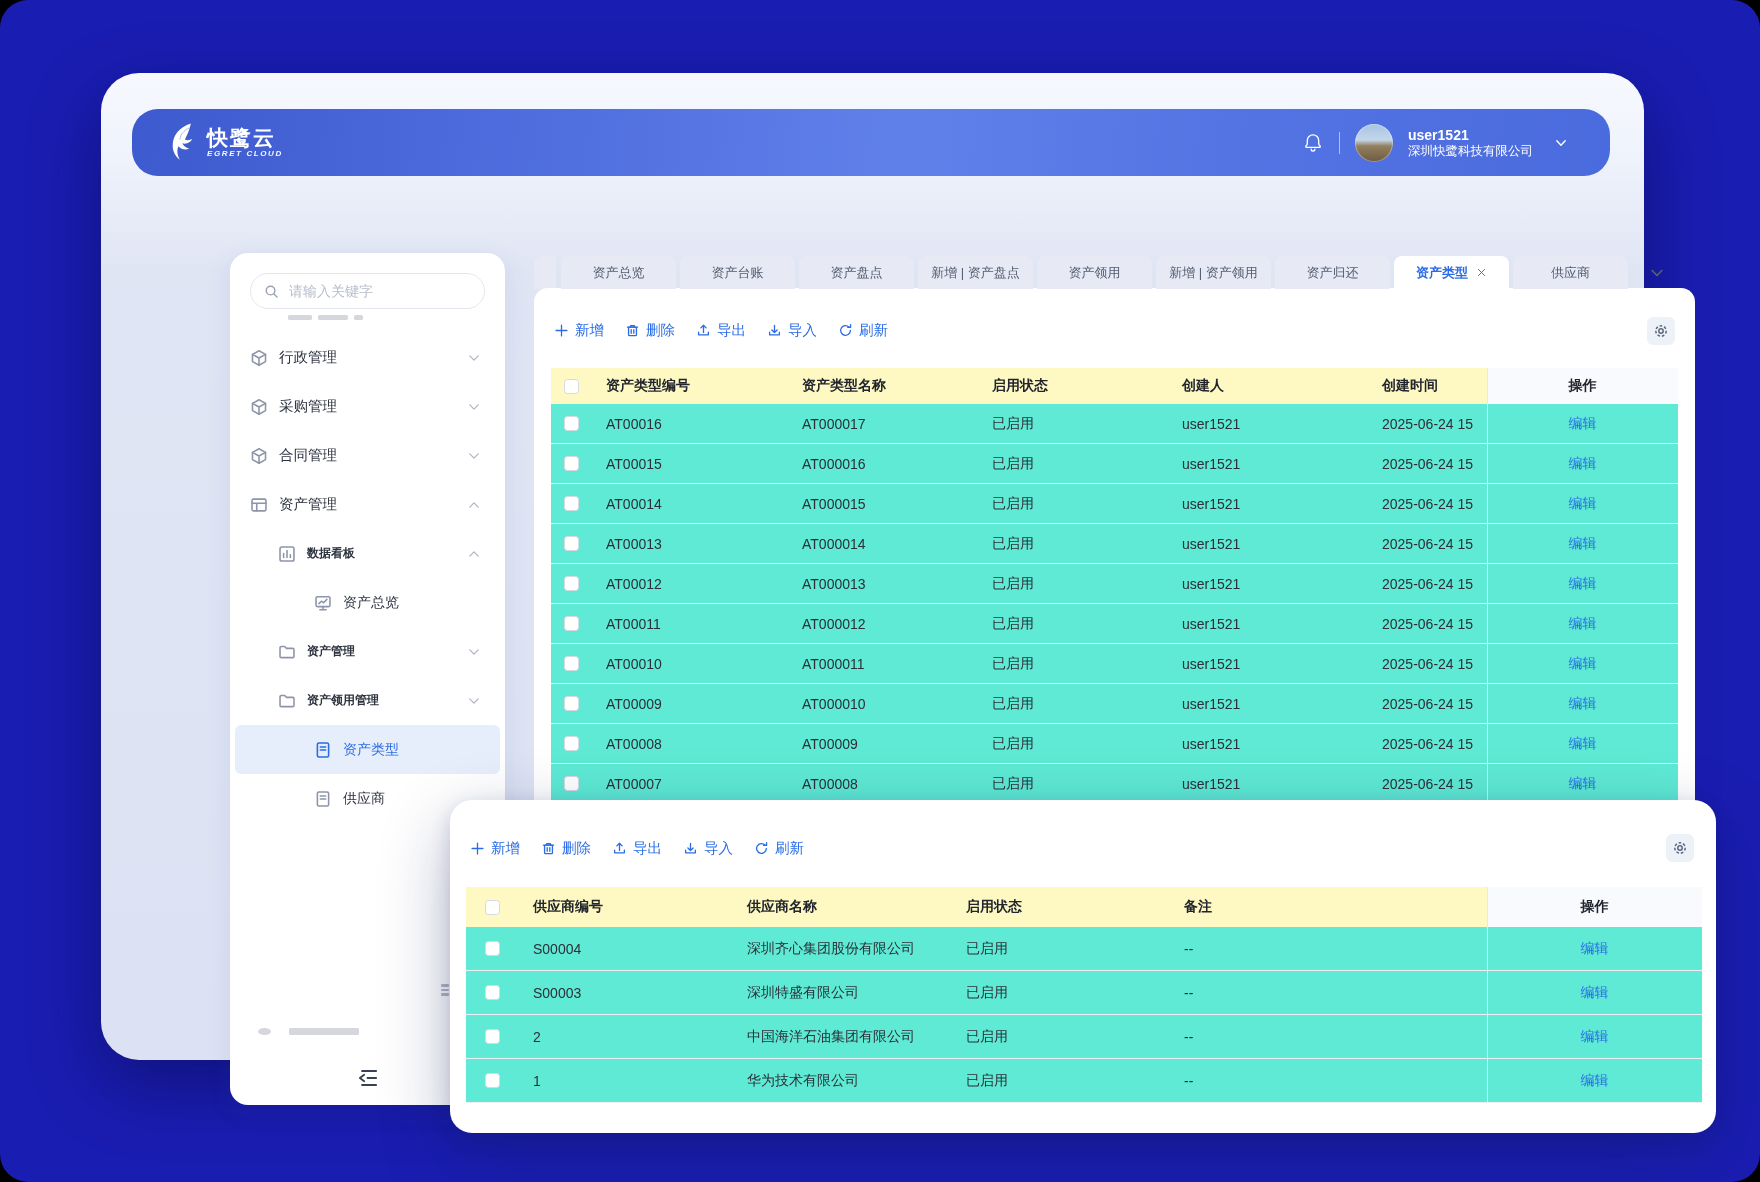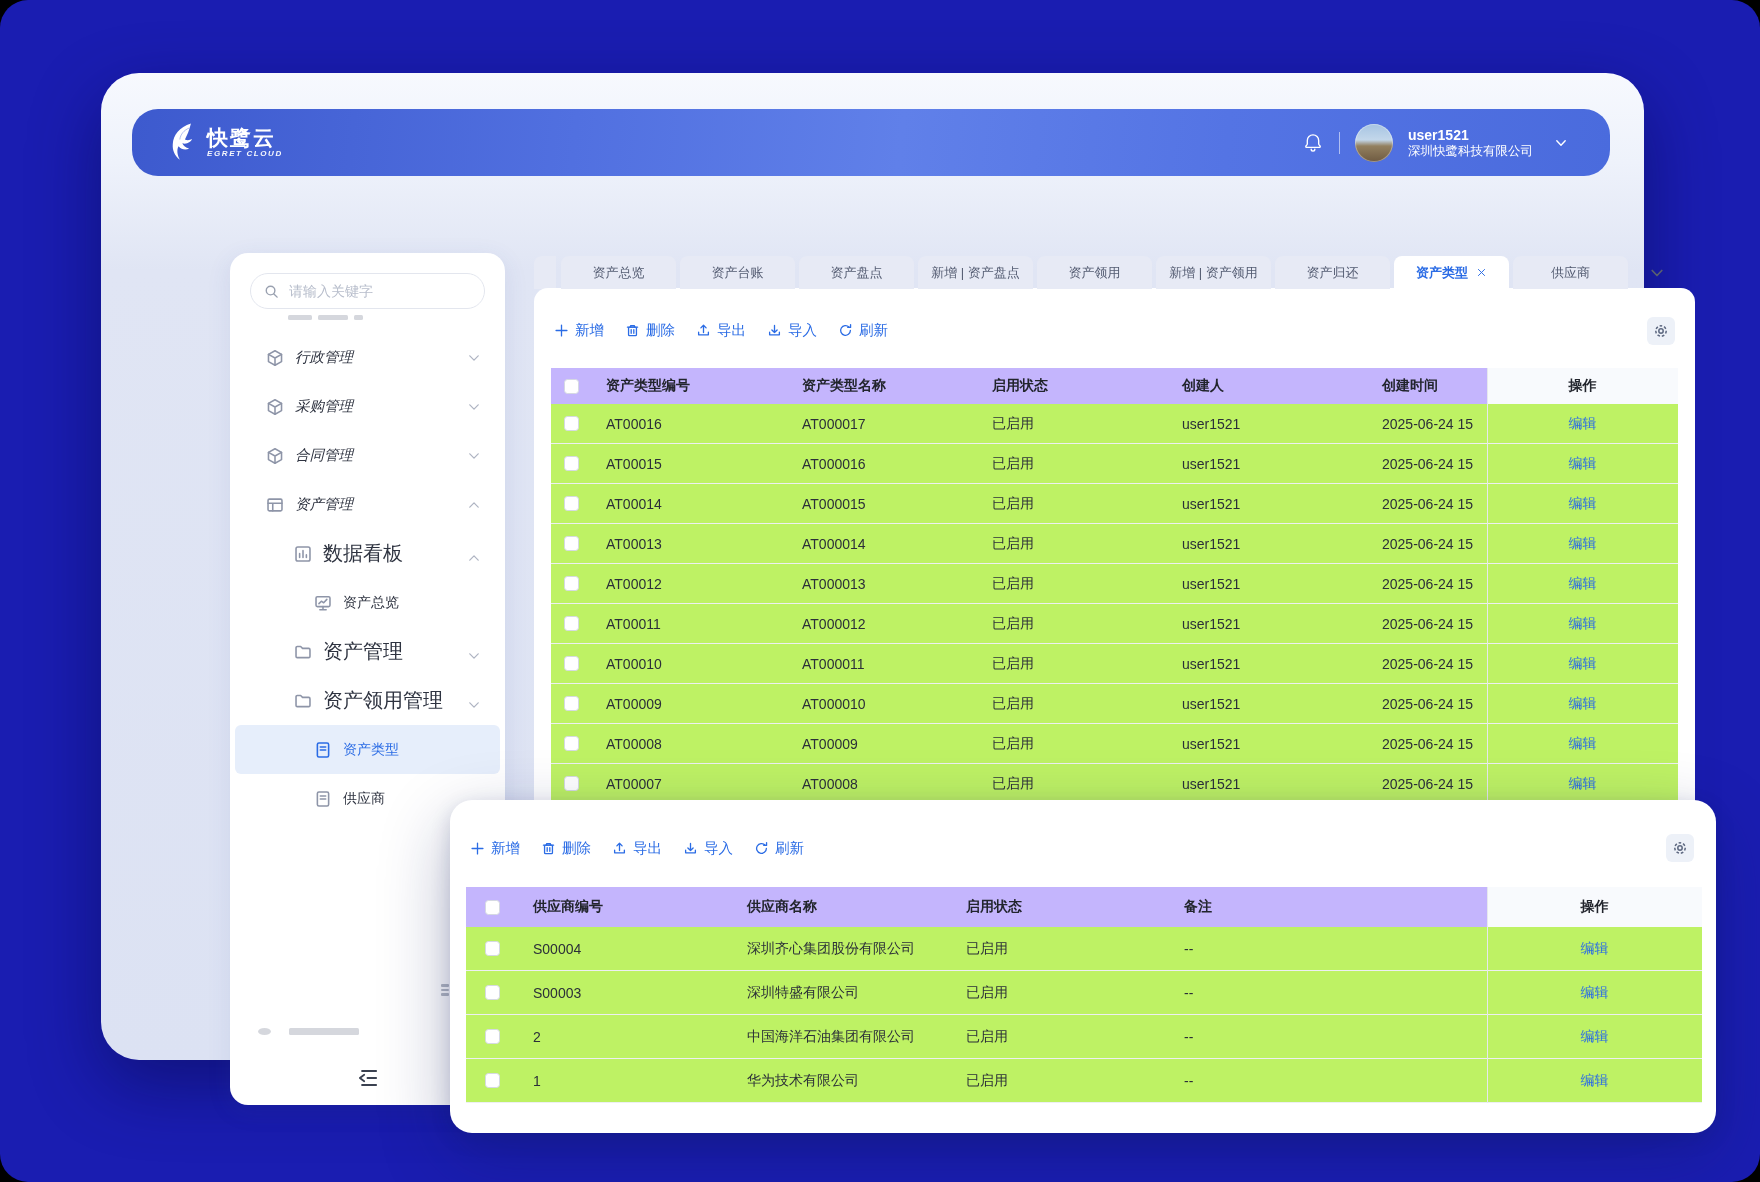--- a/index.html
+++ b/index.html
@@ -33,22 +33,22 @@
   .search{position:absolute;left:20px;top:20px;width:235px;height:36px;border:1px solid #e3e6ee;border-radius:18px;
           display:flex;align-items:center;gap:8px;padding:0 13px;background:#fff;}
   .search svg{width:15px;height:15px;color:#9aa1b0;flex:none;}
   .search input{border:0;outline:0;width:100%;font-size:14px;color:#333;background:transparent;
                 font-family:"Liberation Sans","DejaVu Sans",sans-serif;}
   .search input::placeholder{color:#b7bdcb;}
   .smudge{position:absolute;display:flex;gap:6px;opacity:.45;}
   .smudge i{display:block;height:5px;border-radius:1.5px;background:#a3a8b4;}
   .menu{position:absolute;left:0;right:0;top:80px;}
   .mi{position:relative;height:49px;display:flex;align-items:center;color:#2e3340;font-size:14.5px;cursor:pointer;}
-  .mi.lvl1{padding-left:36px;font-style:italic;}
-  .mi.lvl2{padding-left:64px;font-size:20px;}
+  .mi.lvl1{padding-left:20px;}
+  .mi.lvl2{padding-left:48px;font-size:12px;font-weight:bold;}
   .mi.lvl3{padding-left:84px;font-size:14px;}
   .mi.active{background:#e6eefb;border-radius:6px;margin:0 5px;}
   .mi.active.lvl3{padding-left:79px;}
   .mi.active .mi-lb,.mi.active .mi-ic{color:#2b6ce5;}
   .mi-ic{width:18px;height:18px;margin-right:11px;color:#8e95a8;flex:none;}
   .mi-ic svg{width:100%;height:100%;}
   .mi-ch{margin-left:auto;margin-right:24px;width:14px;height:14px;color:#aeb4c2;flex:none;}
   .collapse{position:absolute;left:0;right:0;bottom:14px;display:flex;justify-content:center;}
   .collapse span{width:26px;height:26px;color:#3a4150;cursor:pointer;}
   
@@ -70,24 +70,24 @@
   .tbtn svg{width:15px;height:15px;}
   .gear-btn{position:absolute;width:28px;height:28px;border-radius:6px;background:#edf1f8;color:#5d6880;
             display:flex;align-items:center;justify-content:center;cursor:pointer;}
   .gear-btn svg{width:16px;height:16px;}
   .panel-main .gear-btn{right:20px;top:29px;}
   .panel-sup .gear-btn{right:22px;top:34px;}
   
   .table{position:absolute;}
   .panel-main .table{left:17px;top:80px;width:1127px;}
   .panel-sup .table{left:16px;top:87px;width:1236px;}
-  .thead{display:grid;align-items:stretch;background:#c4b5fd;font-weight:bold;color:#22252d;font-size:14px;}
+  .thead{display:grid;align-items:stretch;background:#fef9c3;font-weight:bold;color:#22252d;font-size:14px;}
   .panel-main .thead{height:36px;}
   .panel-sup .thead{height:40px;}
-  .trow{display:grid;align-items:center;border-bottom:1px solid #edeff3;font-size:14px;color:#2b2f38;background:#bef264;}
+  .trow{display:grid;align-items:center;border-bottom:1px solid #edeff3;font-size:14px;color:#2b2f38;background:#5eead4;}
   .panel-main .trow{height:40px;}
   .panel-sup .trow{height:44px;}
   .cell{padding-left:15px;white-space:nowrap;overflow:hidden;display:flex;align-items:center;}
   .cell-cb{justify-content:center;padding:0;}
   .cb{width:15px;height:15px;border:1px solid #d5d9e2;border-radius:3.5px;background:#fff;cursor:pointer;}
   .cell-op{justify-content:center;padding:0;}
   .thead .cell-op{background:#f8fafd;}
   .edit{color:#2b6ce5;cursor:pointer;}
   .vline{position:absolute;top:0;width:1px;background:#e6e8ee;}
   

